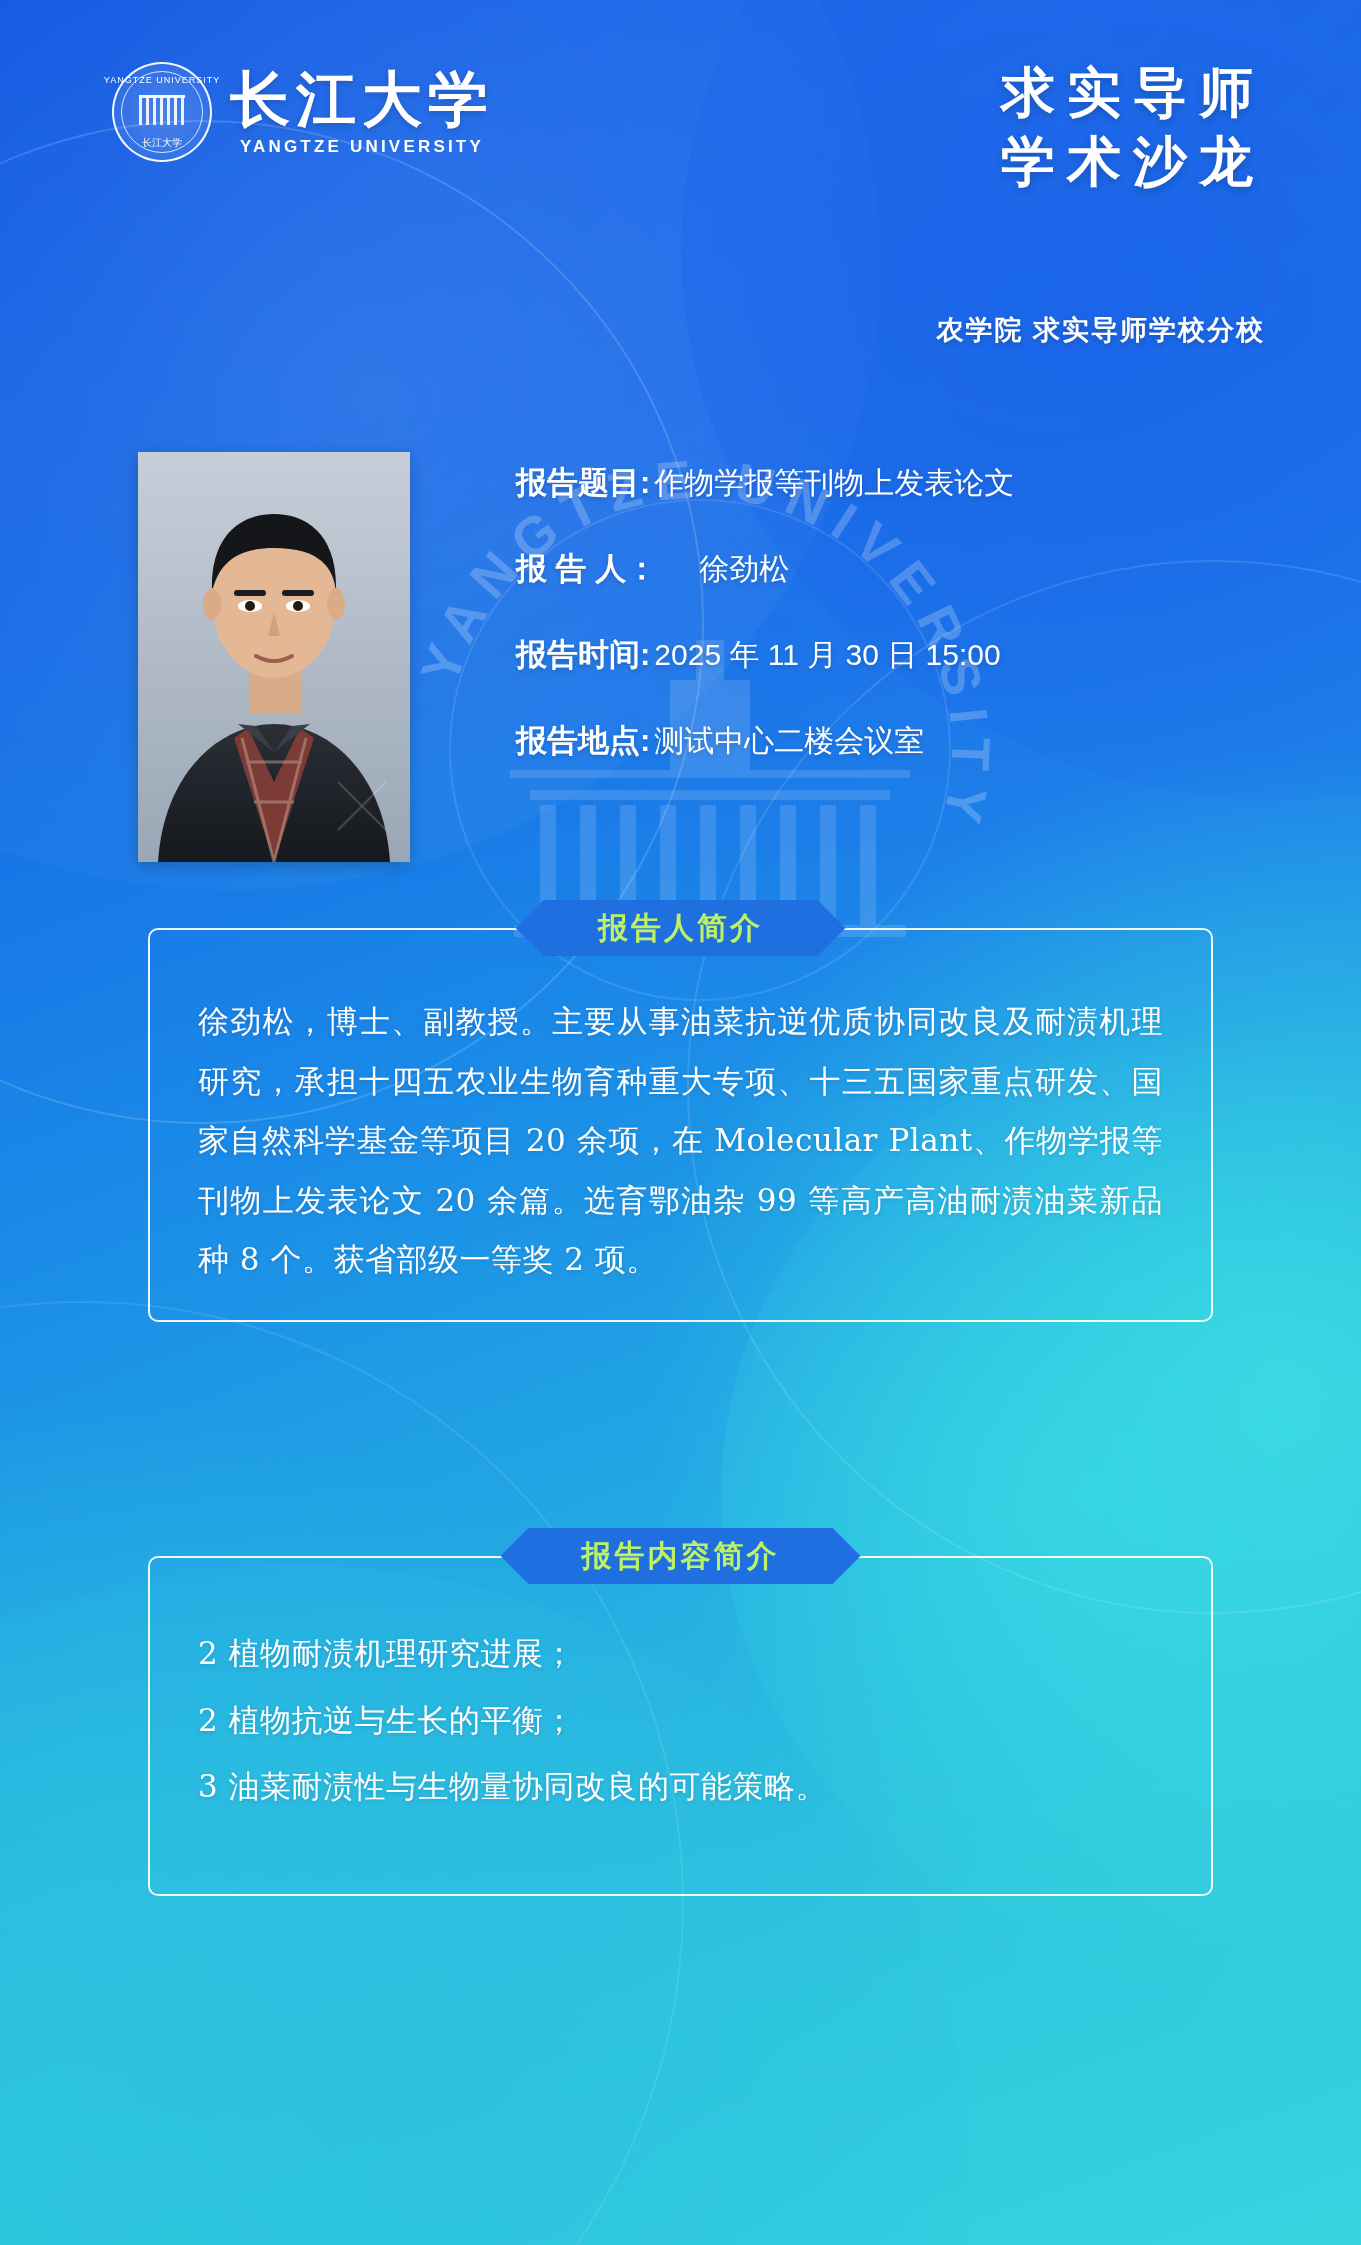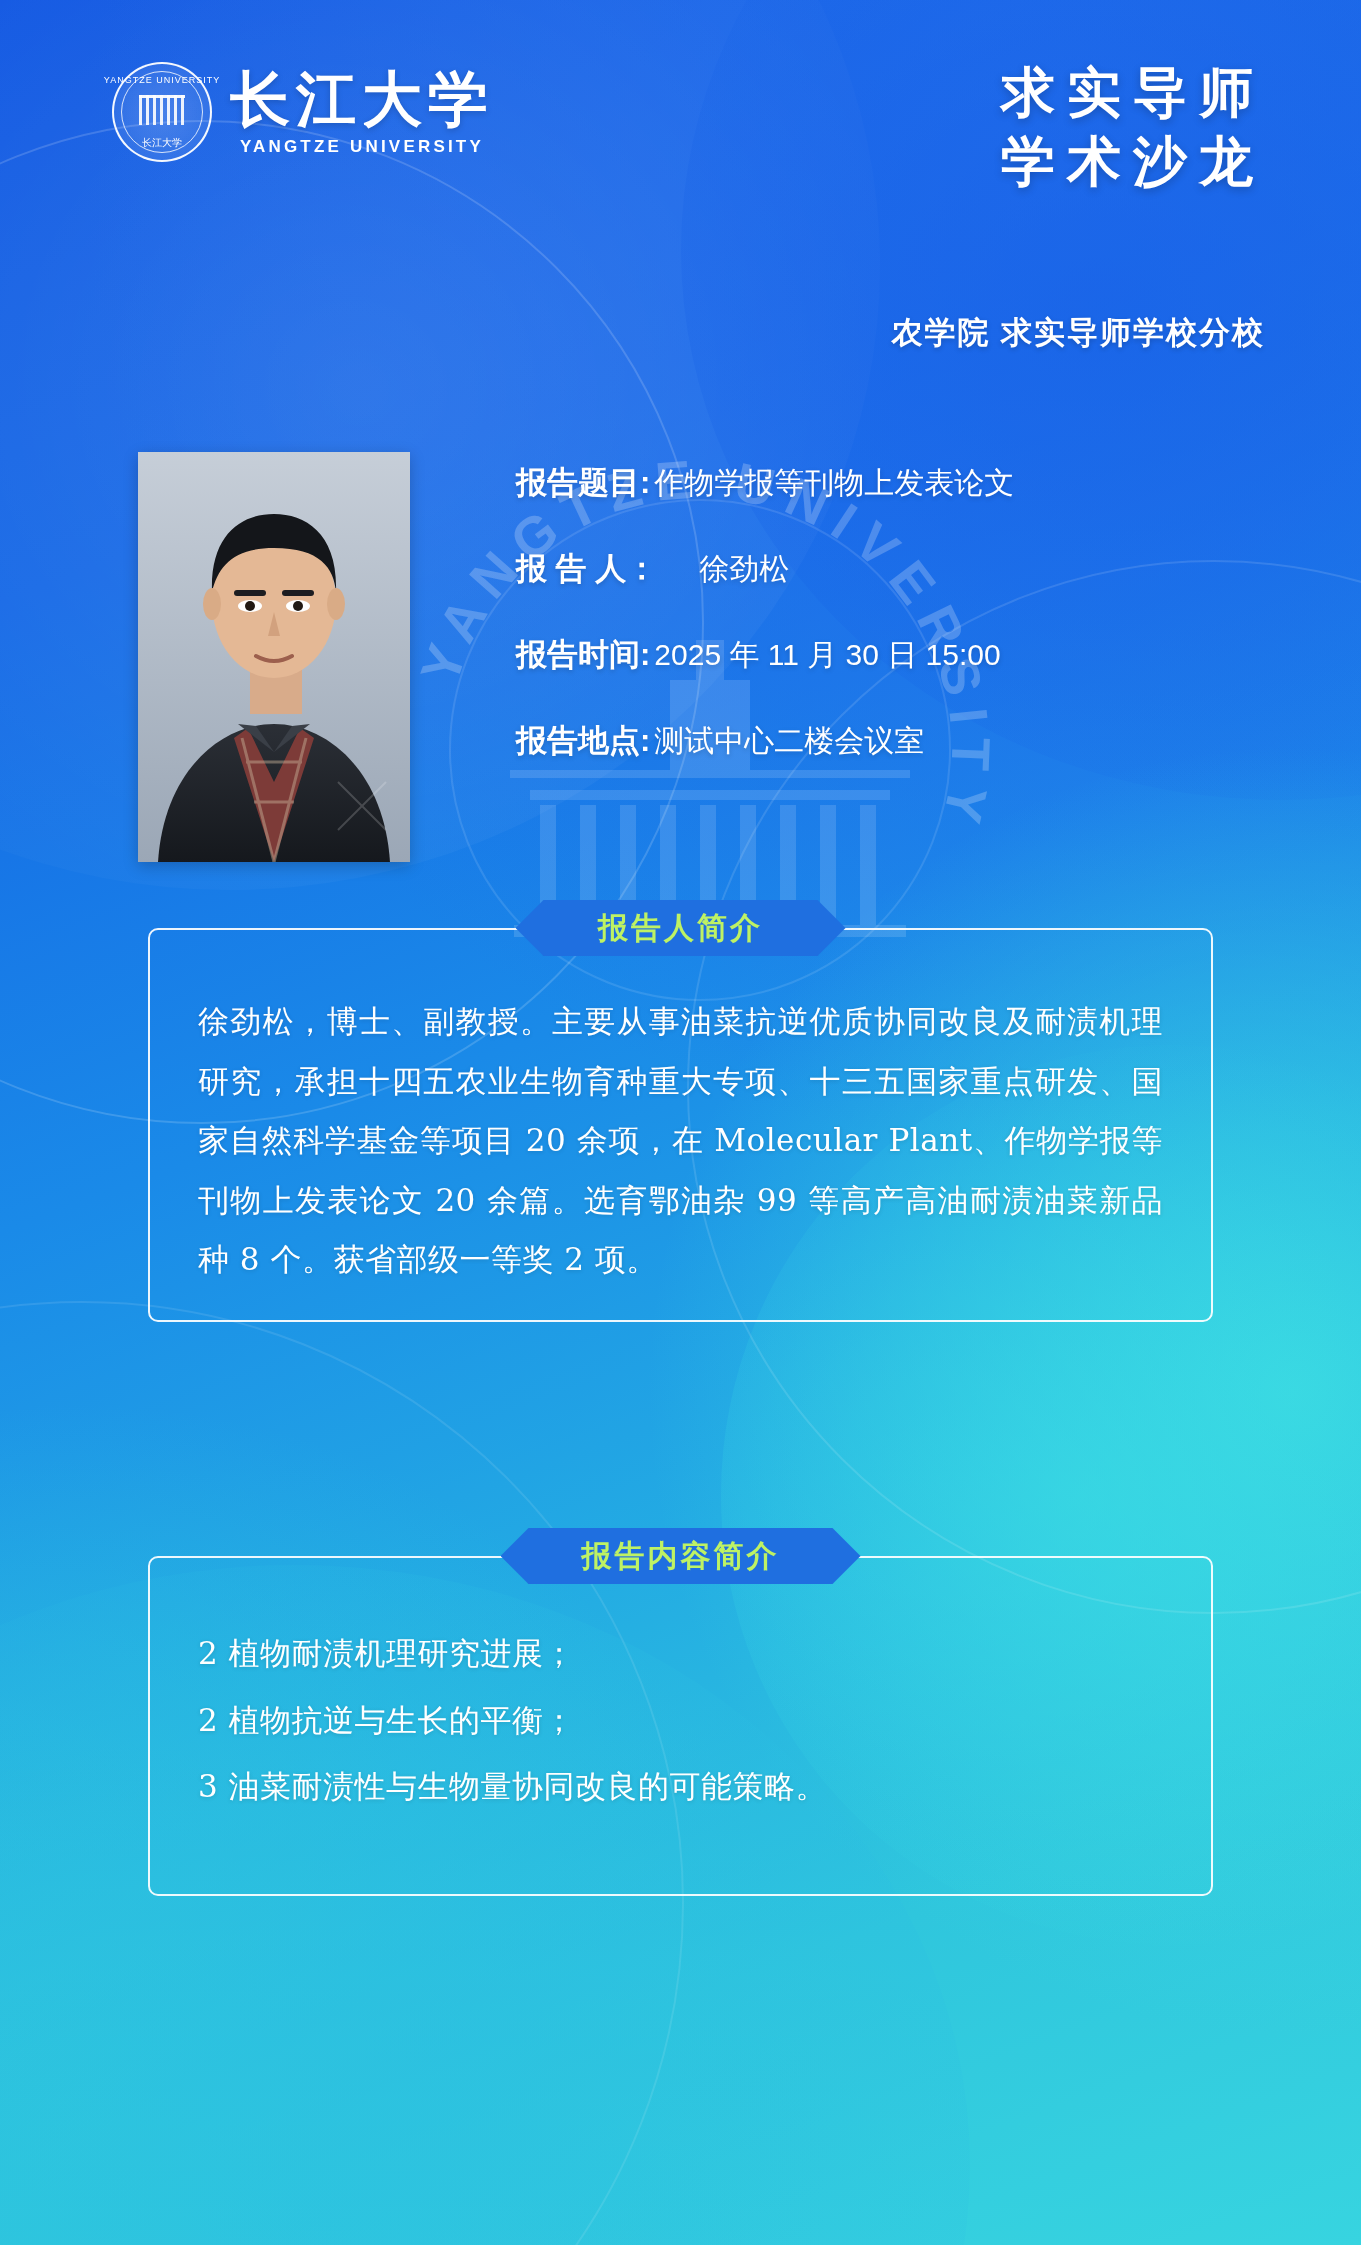--- a/index.html
+++ b/index.html
@@ -164,21 +164,21 @@
     line-height: 1.28;
     text-shadow: 0 3px 8px rgba(0,0,0,0.22);
   }
   .salon-title div { white-space: nowrap; }
 
   .college-line {
     position: absolute;
     right: 96px;
     top: 312px;
     color: #fff;
-    font-size: 31px;
+    font-size: 27px;
     font-weight: bold;
     letter-spacing: 2px;
     white-space: nowrap;
     text-shadow: 0 2px 5px rgba(0,0,0,0.2);
   }
 
   
   .portrait {
     position: absolute;
     left: 138px;

